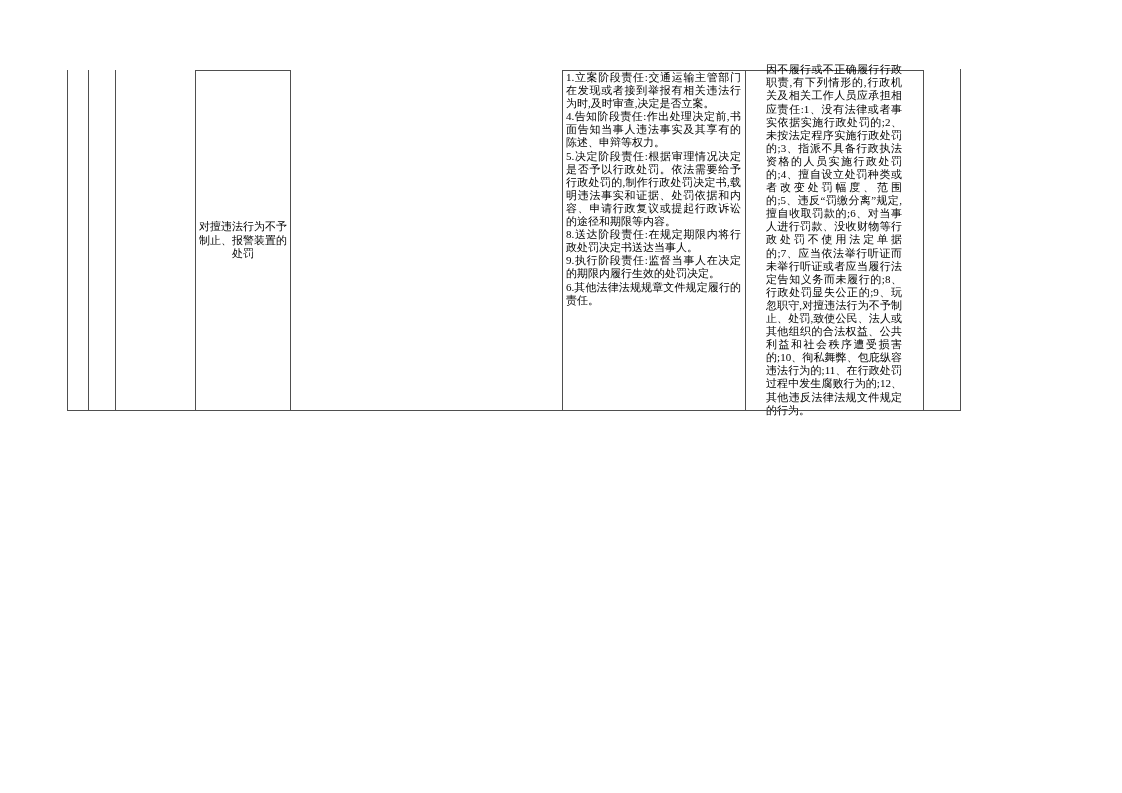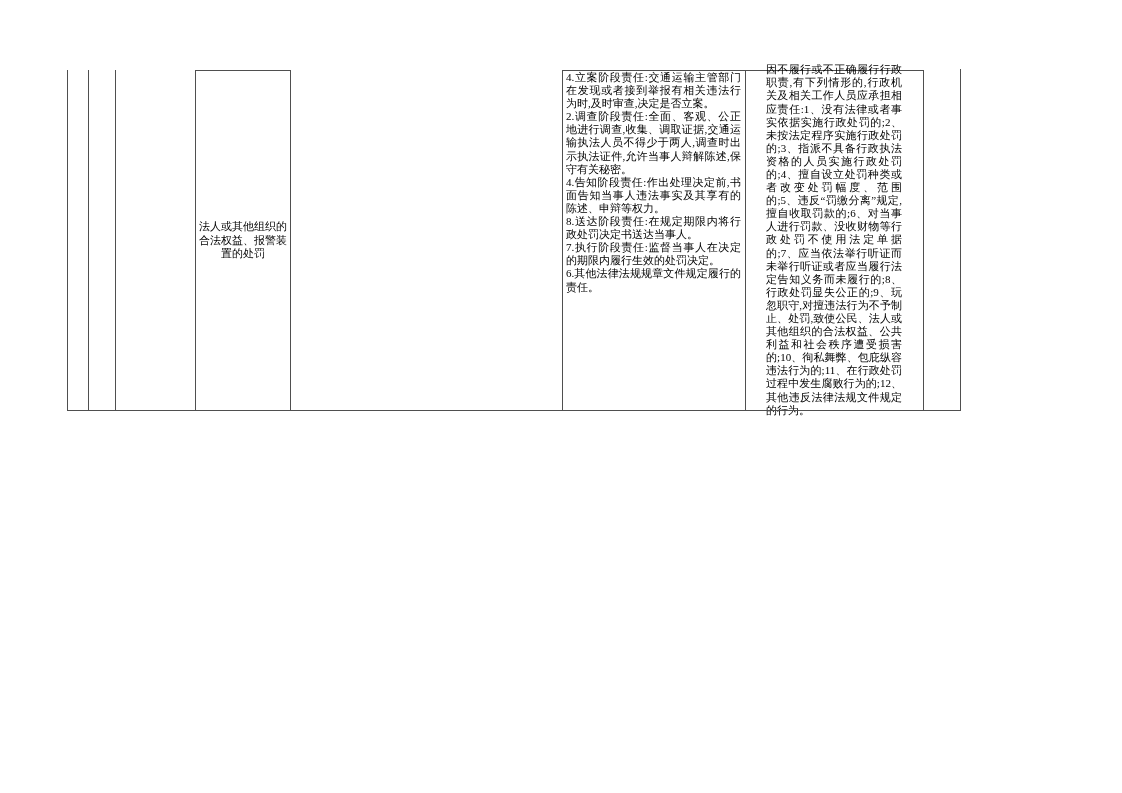--- a/index.html
+++ b/index.html
@@ -92,29 +92,29 @@
   <div class="line v v5"></div>
   <div class="line v v6"></div>
   <div class="line v v7"></div>
   <div class="line v v8"></div>
   <div class="line v v9"></div>
   <div class="line h h-top-a"></div>
   <div class="line h h-top-b"></div>
   <div class="line h h-bottom"></div>
 
   <div class="cell cell-penalty">
-    <span>法人或其他组织的合法权益、报警装置的处罚</span>
+    <span>对擅违法行为不予制止、报警装置的处罚</span>
   </div>
 
   <div class="cell cell-resp">
-    <p>4.立案阶段责任:交通运输主管部门在发现或者接到举报有相关违法行为时,及时审查,决定是否立案。</p>
-    <p>2.调查阶段责任:全面、客观、公正地进行调查,收集、调取证据,交通运输执法人员不得少于两人,调查时出示执法证件,允许当事人辩解陈述,保守有关秘密。</p>
+    <p>1.立案阶段责任:交通运输主管部门在发现或者接到举报有相关违法行为时,及时审查,决定是否立案。</p>
     <p>4.告知阶段责任:作出处理决定前,书面告知当事人违法事实及其享有的陈述、申辩等权力。</p>
+    <p>5.决定阶段责任:根据审理情况决定是否予以行政处罚。依法需要给予行政处罚的,制作行政处罚决定书,载明违法事实和证据、处罚依据和内容、申请行政复议或提起行政诉讼的途径和期限等内容。</p>
     <p>8.送达阶段责任:在规定期限内将行政处罚决定书送达当事人。</p>
-    <p>7.执行阶段责任:监督当事人在决定的期限内履行生效的处罚决定。</p>
+    <p>9.执行阶段责任:监督当事人在决定的期限内履行生效的处罚决定。</p>
     <p>6.其他法律法规规章文件规定履行的责任。</p>
   </div>
 
   <div class="cell cell-account">
     <p>因不履行或不正确履行行政职责,有下列情形的,行政机关及相关工作人员应承担相应责任:1、没有法律或者事实依据实施行政处罚的;2、未按法定程序实施行政处罚的;3、指派不具备行政执法资格的人员实施行政处罚的;4、擅自设立处罚种类或者改变处罚幅度、范围的;5、违反“罚缴分离”规定,擅自收取罚款的;6、对当事人进行罚款、没收财物等行政处罚不使用法定单据的;7、应当依法举行听证而未举行听证或者应当履行法定告知义务而未履行的;8、行政处罚显失公正的;9、玩忽职守,对擅违法行为不予制止、处罚,致使公民、法人或其他组织的合法权益、公共利益和社会秩序遭受损害的;10、徇私舞弊、包庇纵容违法行为的;11、在行政处罚过程中发生腐败行为的;12、其他违反法律法规文件规定的行为。</p>
   </div>
 
 </div>
 
 </body></html>

